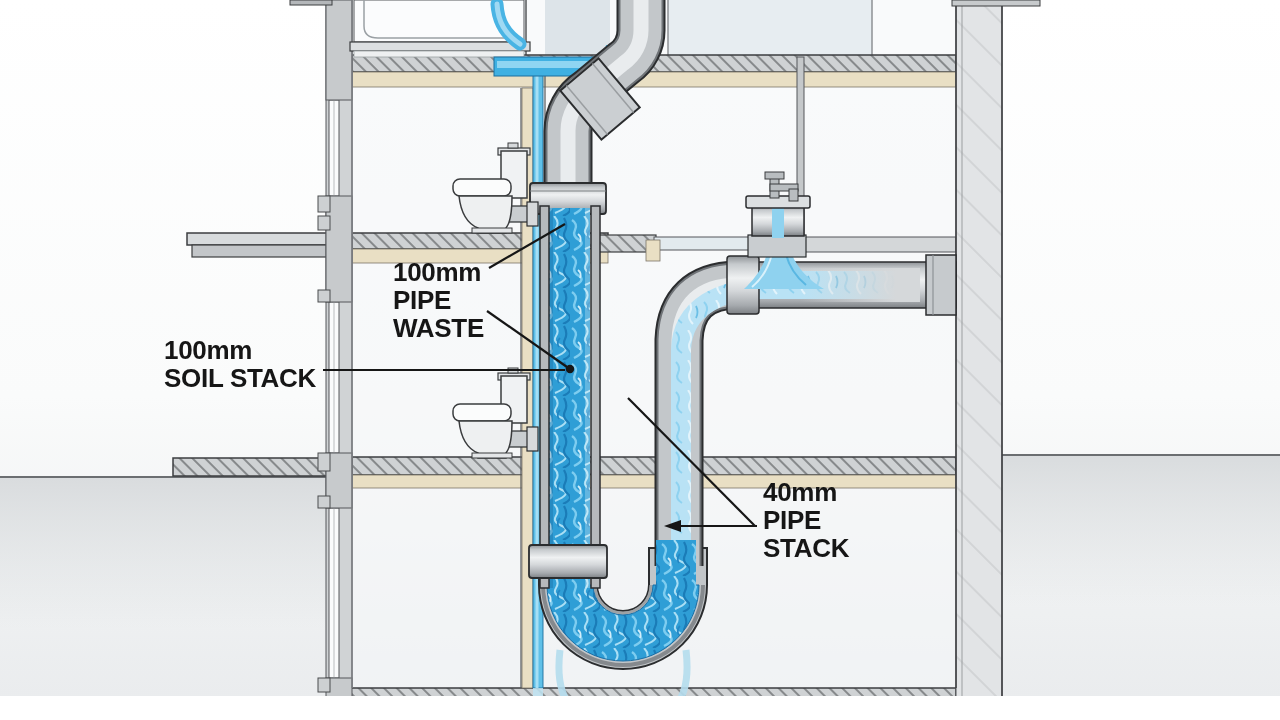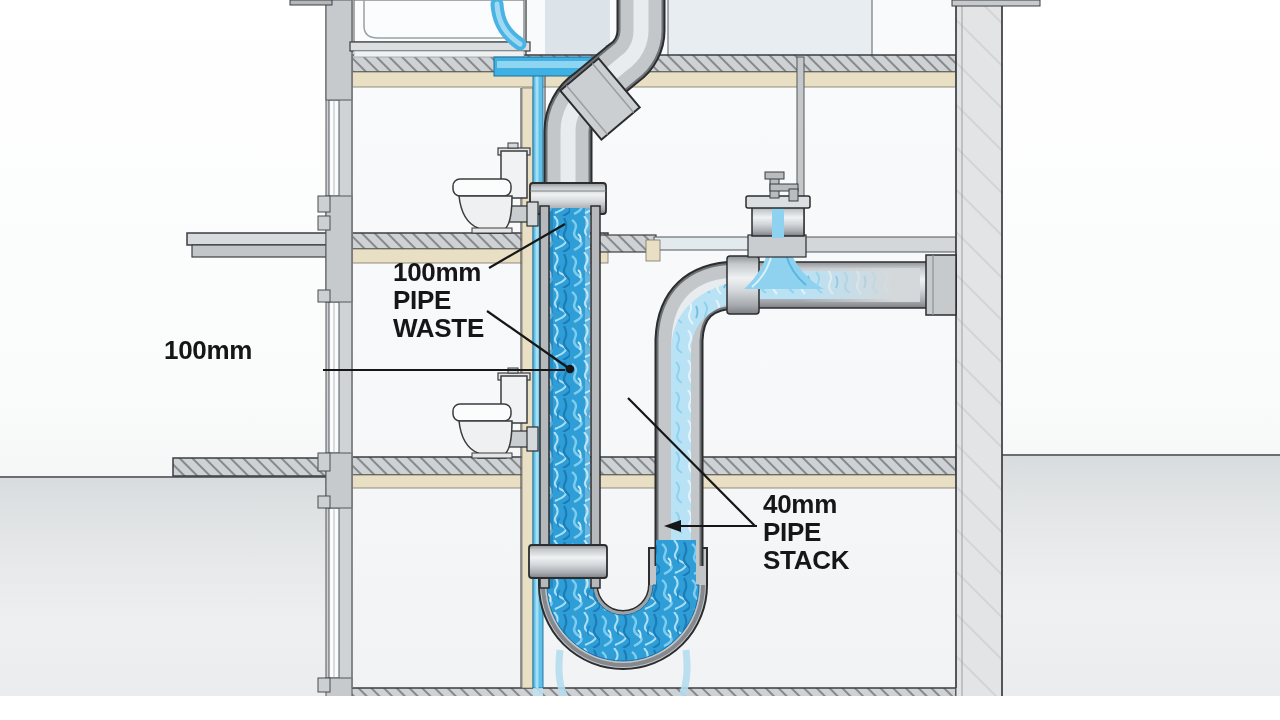--- a/index.html
+++ b/index.html
@@ -263,21 +263,22 @@
 </svg>
 
 <div class="diagram-label" style="left:393px;top:258px;">
   <span>100mm</span>
   <span>PIPE</span>
   <span>WASTE</span>
 </div>
 
 <div class="diagram-label" style="left:164px;top:336px;">
   <span>100mm</span>
-</div>
-
-<div class="diagram-label" style="left:763px;top:490px;">
+  <span>SOIL STACK</span>
+</div>
+
+<div class="diagram-label" style="left:763px;top:478px;">
   <span>40mm</span>
   <span>PIPE</span>
   <span>STACK</span>
 </div>
 
 </div>
 
 </body></html>

